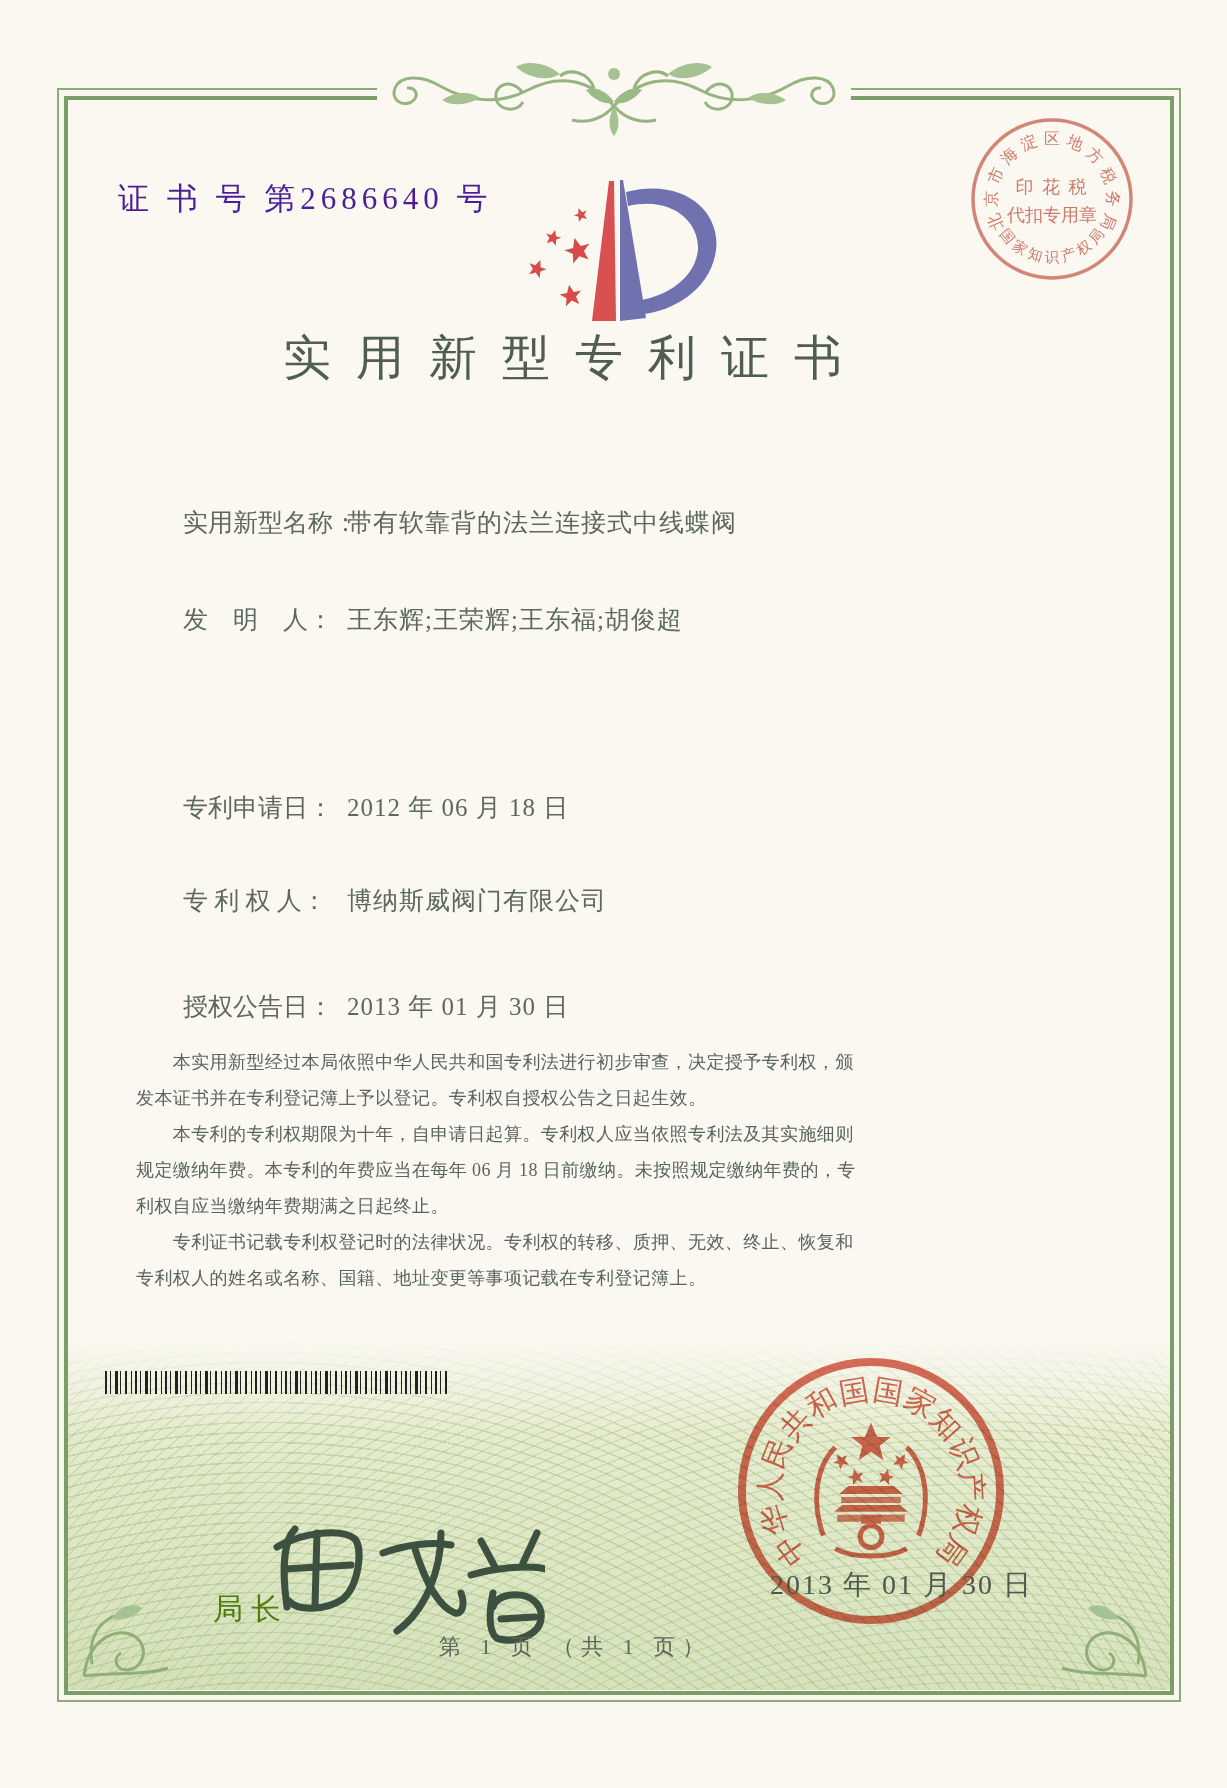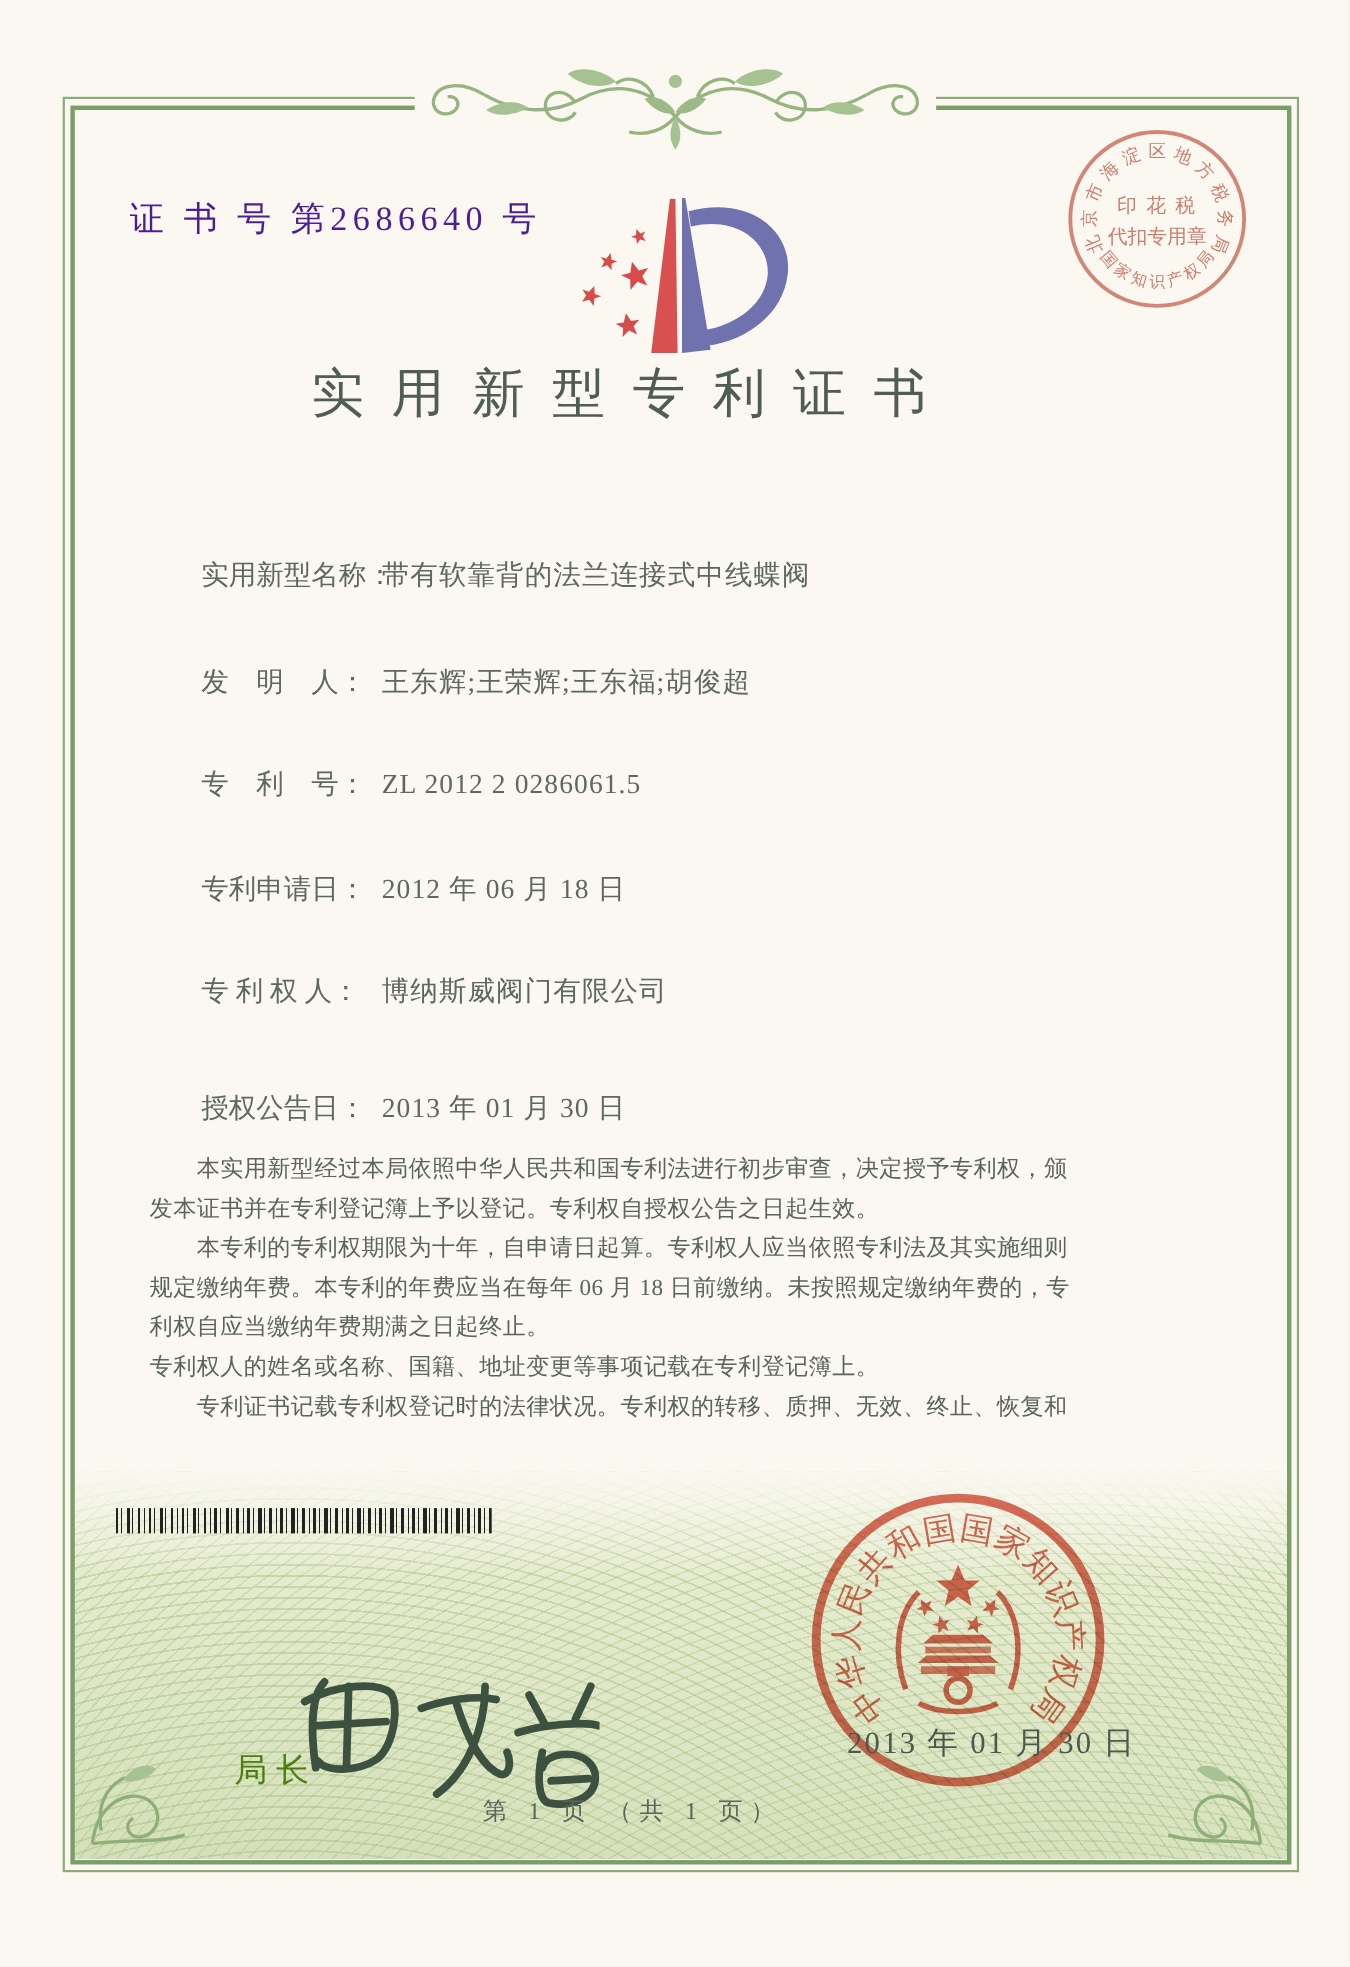--- a/index.html
+++ b/index.html
@@ -25,21 +25,21 @@
   .waves::before{content:"";position:absolute;left:0;top:0;right:0;height:95px;
     background:linear-gradient(#faf8f1,rgba(250,248,241,0));}
   
   .cert-no{left:118px;top:178px;font-size:31px;letter-spacing:5px;color:#4c1d95;z-index:3;}
   .title{left:95px;top:326px;width:960px;text-align:center;font-size:48px;
     letter-spacing:25px;color:#505d51;z-index:3;}
   .frow{left:143px;font-size:25px;color:#5e695d;z-index:3;white-space:nowrap;}
   .flabel{display:inline-block;width:164px;white-space:nowrap;margin-left:40px;}
   .fvalue{letter-spacing:1px;}
   .bodytext{left:136px;top:1044px;width:980px;z-index:3;}
-  .bline{font-size:21px;line-height:36px;letter-spacing:0.4px;color:#59645a;white-space:nowrap;}
+  .bline{font-size:18px;line-height:36px;letter-spacing:0.4px;color:#59645a;white-space:nowrap;}
   .barcode{left:105px;top:1371px;width:342px;height:23px;z-index:3;
     background-image:repeating-linear-gradient(90deg,
       #212121 0 2px,rgba(0,0,0,0) 2px 5px,
       #212121 5px 6px,rgba(0,0,0,0) 6px 10px,
       #212121 10px 13px,rgba(0,0,0,0) 13px 15px,
       #212121 15px 16px,rgba(0,0,0,0) 16px 20px,
       #212121 20px 22px,rgba(0,0,0,0) 22px 26px,
       #212121 26px 27px,rgba(0,0,0,0) 27px 30px);}
   .director{left:213px;top:1589px;font-size:30px;letter-spacing:8px;color:#4d7c0f;z-index:4;}
   .sig{left:255px;top:1505px;z-index:4;}
@@ -146,41 +146,38 @@
   </svg>
 
   <div class="abs title">实用新型专利证书</div>
 
   <div class="abs frow" style="top:506px">
     <span class="flabel">实用新型名称：</span><span class="fvalue">带有软靠背的法兰连接式中线蝶阀</span>
   </div>
   <div class="abs frow" style="top:603px">
     <span class="flabel">发　明　人：</span><span class="fvalue">王东辉;王荣辉;王东福;胡俊超</span>
   </div>
-  <div class="abs frow" style="top:696px">
-    <span class="flabel">专　利　号：</span><span class="fvalue">ZL 2012 2 0286061.5</span>
-  </div>
   <div class="abs frow" style="top:791px">
     <span class="flabel">专利申请日：</span><span class="fvalue">2012 年 06 月 18 日</span>
   </div>
   <div class="abs frow" style="top:884px">
     <span class="flabel">专 利 权 人：</span><span class="fvalue">博纳斯威阀门有限公司</span>
   </div>
   <div class="abs frow" style="top:990px">
     <span class="flabel">授权公告日：</span><span class="fvalue">2013 年 01 月 30 日</span>
   </div>
 
   <div class="abs bodytext">
     <div class="bline">　　本实用新型经过本局依照中华人民共和国专利法进行初步审查，决定授予专利权，颁</div>
     <div class="bline">发本证书并在专利登记簿上予以登记。专利权自授权公告之日起生效。</div>
     <div class="bline">　　本专利的专利权期限为十年，自申请日起算。专利权人应当依照专利法及其实施细则</div>
     <div class="bline">规定缴纳年费。本专利的年费应当在每年 06 月 18 日前缴纳。未按照规定缴纳年费的，专</div>
     <div class="bline">利权自应当缴纳年费期满之日起终止。</div>
+    <div class="bline">　　专利证书记载专利权登记时的法律状况。专利权的转移、质押、无效、终止、恢复和</div>
     <div class="bline">专利权人的姓名或名称、国籍、地址变更等事项记载在专利登记簿上。</div>
-    <div class="bline">　　专利证书记载专利权登记时的法律状况。专利权的转移、质押、无效、终止、恢复和</div>
   </div>
 
   <div class="abs barcode"></div>
 
   <div class="abs director">局长</div>
   <svg class="abs sig" width="290" height="165" viewBox="0 0 290 165">
     <g fill="none" stroke="#3d5140" stroke-width="7" stroke-linecap="round">
       <path d="M32,102 C26,60 30,34 40,24"></path>
       <path d="M22,42 C50,26 88,24 100,34 C108,44 104,80 88,94 C70,106 42,106 34,96"></path>
       <path d="M30,64 L96,60"></path>

